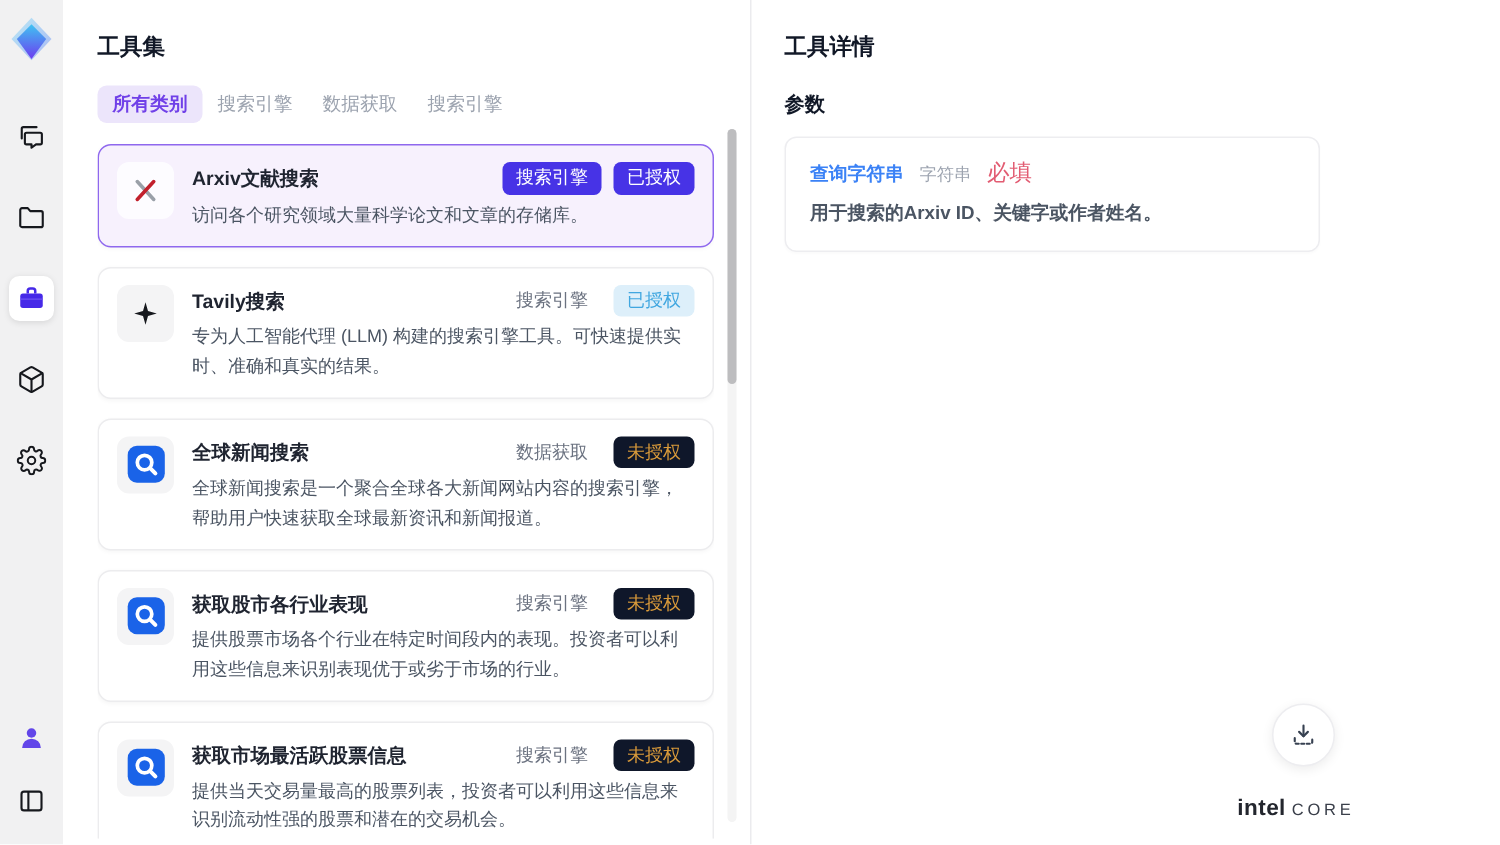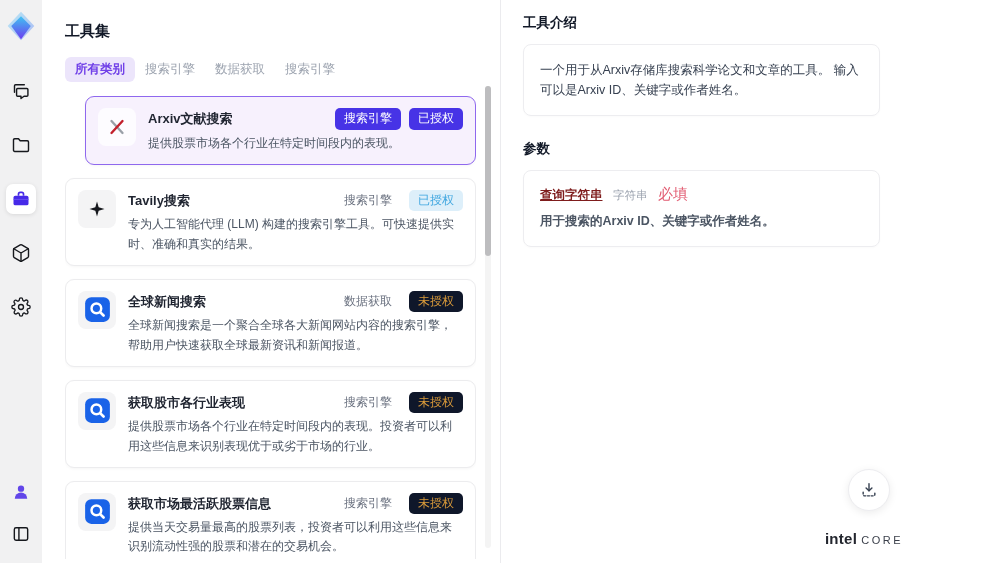--- a/index.html
+++ b/index.html
@@ -27,21 +27,21 @@
   .list-title{font-size:15px;font-weight:bold;color:#111827;margin:8px 0 16px;}
   .tabs{display:flex;gap:0;margin-bottom:14px;align-items:center;}
   .tab{font-size:12.5px;color:#9ca3af;padding:4px 10px;border-radius:6px;cursor:pointer;white-space:nowrap;}
   .tab.active{color:#7040e8;background:#ece5fb;font-weight:bold;}
   .cards{display:flex;flex-direction:column;gap:13px;height:463px;overflow:hidden;}
   .card{
     background:#fff;border:1px solid #ececee;border-radius:9px;
     padding:11px 12px;display:flex;gap:12px;box-shadow:0 1px 3px rgba(0,0,0,.04);
     box-sizing:border-box;cursor:pointer;
   }
-  .card.selected{background:#f7f1fd;border:1.5px solid #8f68ee;margin-left:20px;}
+  .card.selected{background:#f7f1fd;border:1.5px solid #8f68ee;}
   .tool-icon{
     width:38px;height:38px;border-radius:8px;background:#f4f4f5;
     display:flex;align-items:center;justify-content:center;flex-shrink:0;font-size:20px;color:#111;
   }
   .card.selected .tool-icon{background:#fdfcff;}
   .card-content{flex:1;min-width:0;}
   .card-header{display:flex;align-items:flex-start;gap:8px;}
   .card-title{font-size:13px;font-weight:bold;color:#1f2430;flex:1;padding-top:2px;}
   .card-tags{display:flex;gap:8px;flex-shrink:0;}
   .tag{font-size:12px;padding:3px 9px;border-radius:5px;line-height:1.3;white-space:nowrap;}
@@ -56,21 +56,21 @@
   
   .detail-panel{flex:1;border-left:1px solid #ebebee;box-sizing:border-box;padding:14px 28px 0 22px;position:relative;}
   .detail-title{font-size:15px;font-weight:bold;color:#111827;margin:8px 0 20px;}
   .section-heading{font-size:13.5px;font-weight:bold;color:#111827;margin:0 0 12px;}
   .intro-box{
     border:1px solid #ededf0;border-radius:8px;padding:15px 16px;
     font-size:12.5px;color:#374151;line-height:1.6;margin-bottom:24px;box-shadow:0 1px 2px rgba(0,0,0,.02);
   }
   .param-box{border:1px solid #ededf0;border-radius:8px;padding:14px 16px 16px;box-shadow:0 1px 2px rgba(0,0,0,.02);}
   .param-header{font-size:12.5px;margin-bottom:9px;}
-  .param-name{font-weight:bold;color:#7f1d1d;text-decoration:underline;}
+  .param-name{font-weight:bold;color:#3b82f6;}
   .param-type{color:#9ca3af;font-size:11.5px;margin-left:7px;}
   .param-required{color:#e25c72;font-size:15px;margin-left:7px;}
   .param-desc{font-size:12.5px;color:#4b5563;font-weight:bold;}
 
   
   .fab{
     position:absolute;right:18px;bottom:52px;width:40px;height:40px;border-radius:50%;
     background:#fff;border:1px solid #ededf0;box-shadow:0 2px 8px rgba(0,0,0,.08);
     display:flex;align-items:center;justify-content:center;cursor:pointer;
   }
@@ -165,21 +165,21 @@
             </svg>
           </div>
     <div class="card-content">
       <div class="card-header">
         <div class="card-title">Arxiv文献搜索</div>
         <div class="card-tags">
           <span class="tag tag-category">搜索引擎</span>
           <span class="tag tag-auth auth-yes">已授权</span>
         </div>
       </div>
-      <div class="card-desc">提供股票市场各个行业在特定时间段内的表现。</div>
+      <div class="card-desc">访问各个研究领域大量科学论文和文章的存储库。</div>
     </div>
   </div>
         <div class="card">
     <div class="tool-icon">
             <svg viewBox="0 0 24 24" width="20" height="20">
               <path d="M12 3l2 7 7 2-7 2-2 7-2-7-7-2 7-2z" fill="#16181d"></path>
             </svg>
           </div>
     <div class="card-content">
       <div class="card-header">
@@ -249,22 +249,21 @@
       <div class="card-desc">提供当天交易量最高的股票列表，投资者可以利用这些信息来识别流动性强的股票和潜在的交易机会。</div>
     </div>
   </div>
       </div>
     <div class="scroll-track">
       <div class="scroll-thumb"></div>
     </div>
   </section>
 
   <section class="detail-panel">
-    <h2 class="section-heading">工具介绍</h2>
-    <div class="intro-box">一个用于从Arxiv存储库搜索科学论文和文章的工具。 输入可以是Arxiv ID、关键字或作者姓名。</div>
+    <h1 class="detail-title">工具详情</h1>
     <h2 class="section-heading">参数</h2>
     <div id="param-list">
         <div class="param-box">
     <div class="param-header">
       <span class="param-name">查询字符串</span>
       <span class="param-type">字符串</span>
       <span class="param-required">必填</span>
     </div>
     <div class="param-desc">用于搜索的Arxiv ID、关键字或作者姓名。</div>
   </div>

